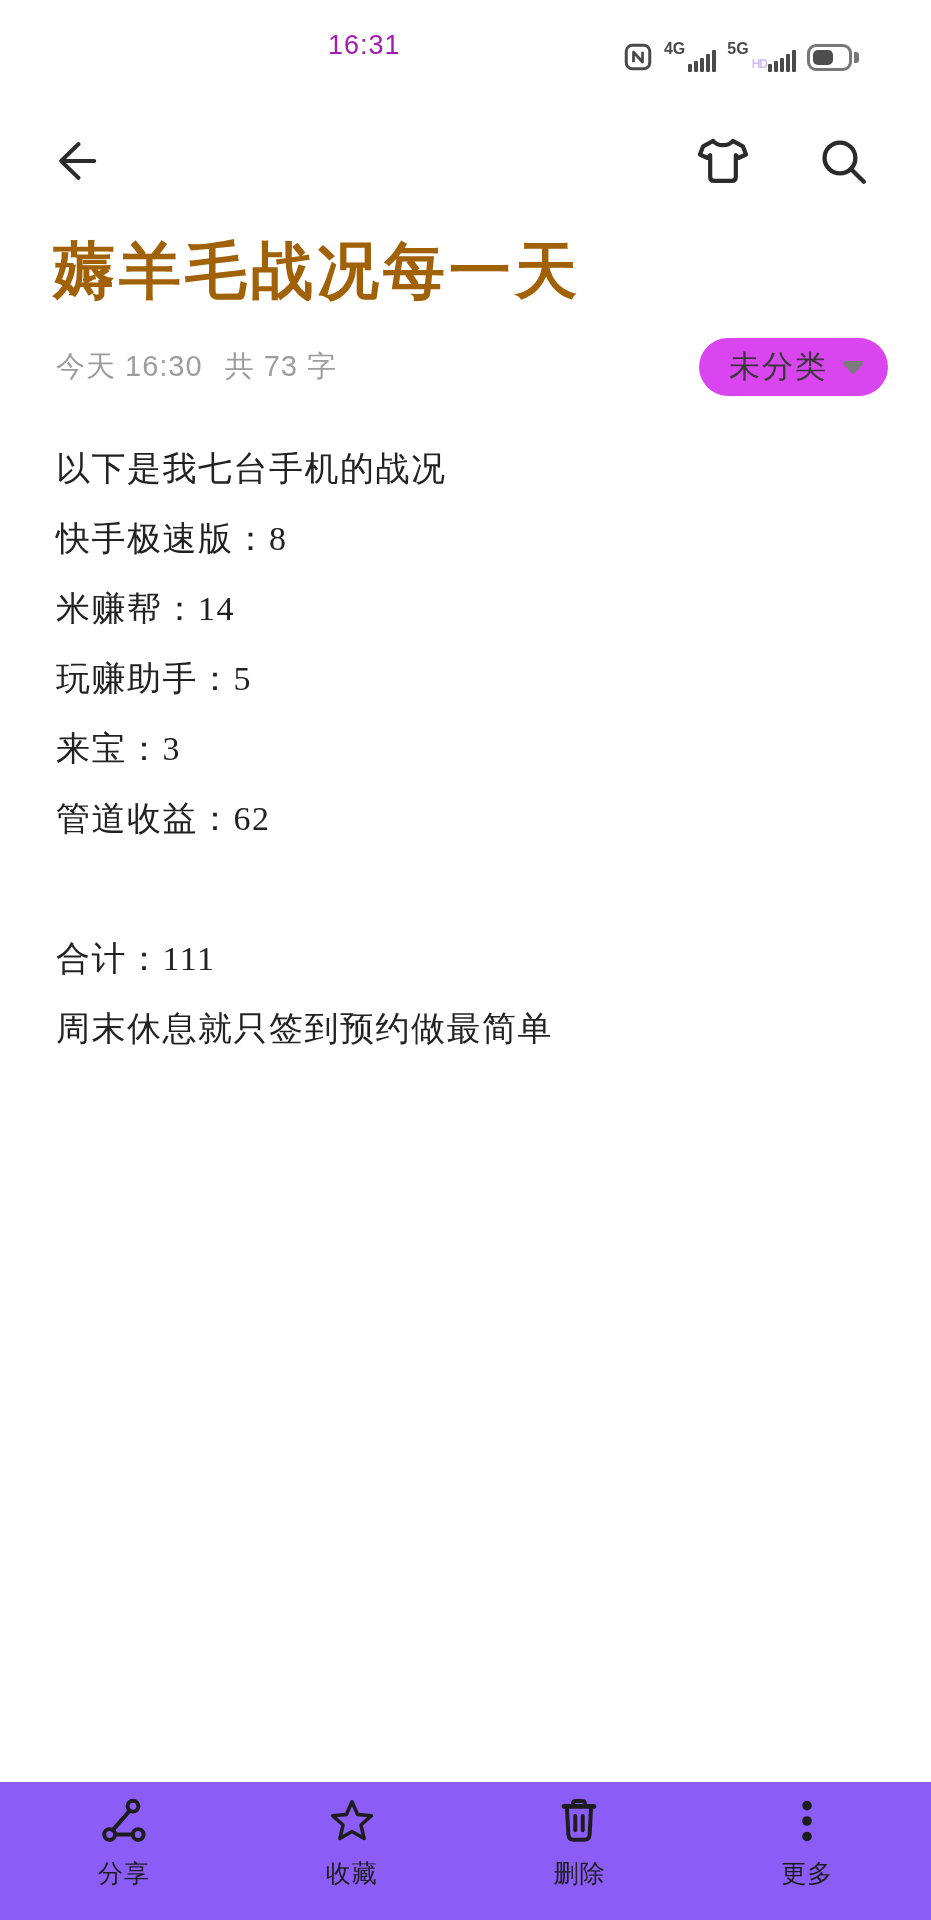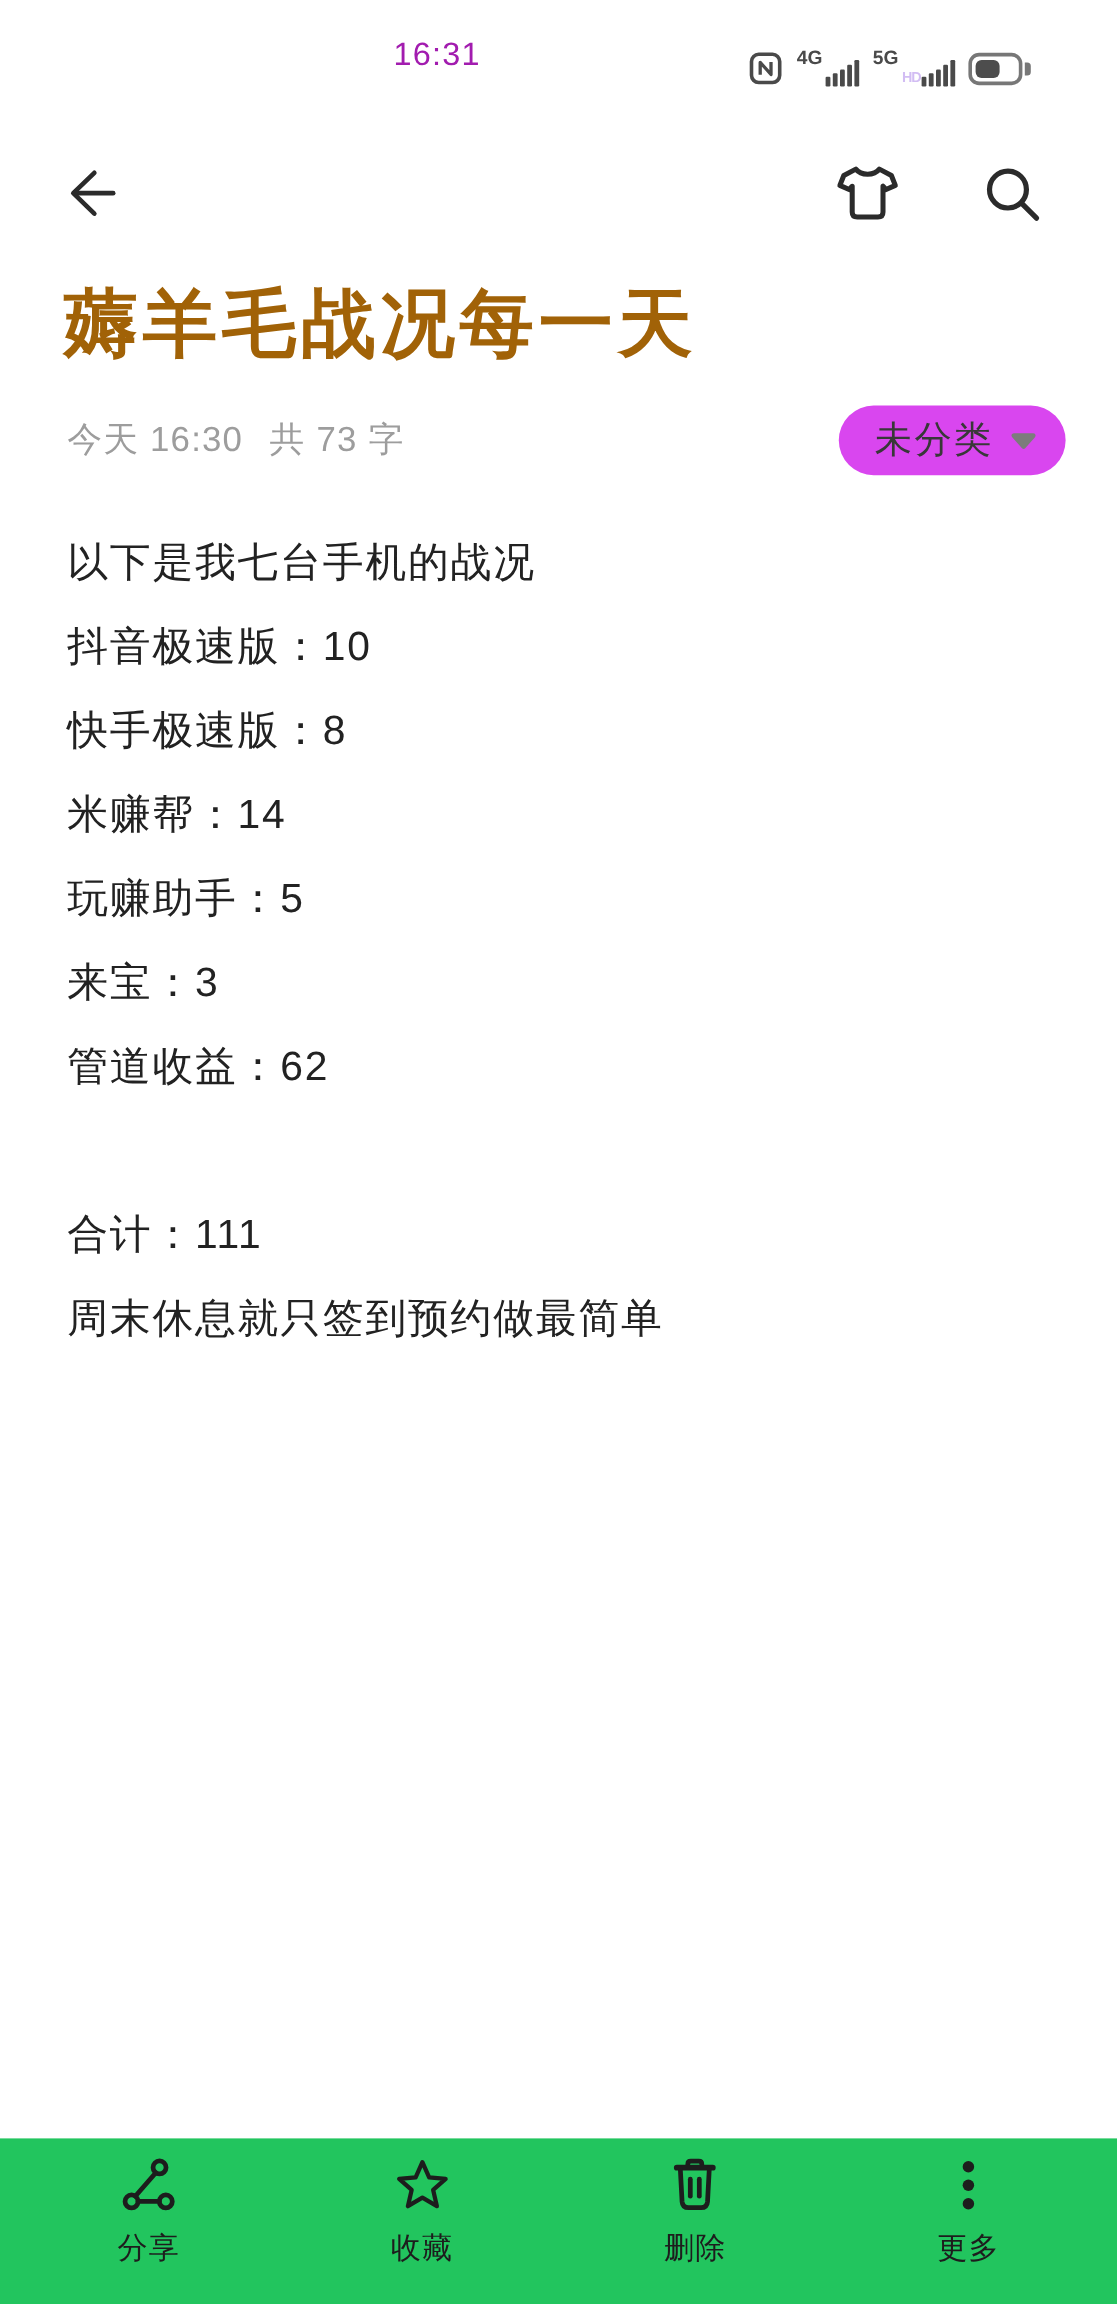--- a/index.html
+++ b/index.html
@@ -30,25 +30,25 @@
   .header-right { display:flex; align-items:center; gap:66px; }
   .icon-btn { display:flex; align-items:center; justify-content:center; background:none; border:none; padding:0; cursor:pointer; }
 
   
   .note-title { margin:40px 55px 0 53px; font-size:62px; line-height:78px; font-weight:bold; color:#a16207; letter-spacing:4px; }
   .meta-row { display:flex; justify-content:space-between; align-items:center; margin:28px 43px 0 56px; }
   .meta-left { display:flex; gap:22px; font-size:29px; color:#9d9d9d; letter-spacing:1px; }
   .category-pill { display:flex; align-items:center; gap:14px; height:58px; padding:0 24px 0 30px; background:#d946ef; border-radius:30px; border:none; cursor:pointer; }
   .pill-label { font-size:31px; color:#383838; letter-spacing:2px; }
 
-  .note-body { margin:38px 55px 0 56px; }
+  .note-body { margin:38px 55px 0 56px;font-family:Liberation Serif, serif; }
   .body-line { margin:0; font-size:34px; line-height:70px; min-height:70px; color:#222; letter-spacing:1.5px; }
 
   
-  .toolbar { position:absolute; left:0; right:0; bottom:0; height:138px; display:flex; padding:0 10px; background:#22c55e; }
+  .toolbar { position:absolute; left:0; right:0; bottom:0; height:138px; display:flex; padding:0 10px; background:#8b5cf6; }
   .tool-item { flex:1; display:flex; flex-direction:column; align-items:center; justify-content:flex-start; padding-top:14px; gap:11px; background:none; border:none; cursor:pointer; }
   .tool-label { font-size:25px; color:#1d1d1d; letter-spacing:1px; }
 
   svg { display:block; }
 </style>
 </head>
 <body>
 
 <div class="status-bar">
   <span class="time">16:31</span>
@@ -129,21 +129,20 @@
     <span>
       <svg width="22" height="15" viewBox="0 0 22 15" fill="#7c7c7c" stroke="#7c7c7c" stroke-width="4" stroke-linejoin="round">
         <polygon points="3,3 19,3 11,12"></polygon>
       </svg>
     </span>
   </button>
 </div>
 
 <div class="note-body">
   <p class="body-line">以下是我七台手机的战况</p>
-  <p class="body-line">抖音极速版：10</p>
   <p class="body-line">快手极速版：8</p>
   <p class="body-line">米赚帮：14</p>
   <p class="body-line">玩赚助手：5</p>
   <p class="body-line">来宝：3</p>
   <p class="body-line">管道收益：62</p>
   <p class="body-line"></p>
   <p class="body-line">合计：111</p>
   <p class="body-line">周末休息就只签到预约做最简单</p>
 </div>
 

